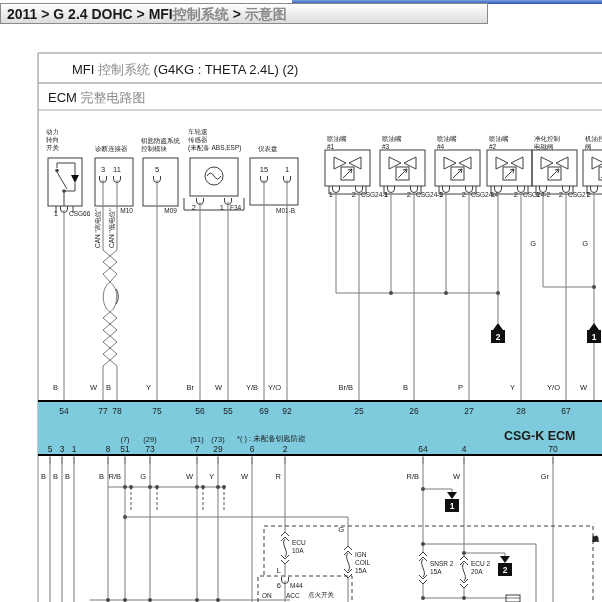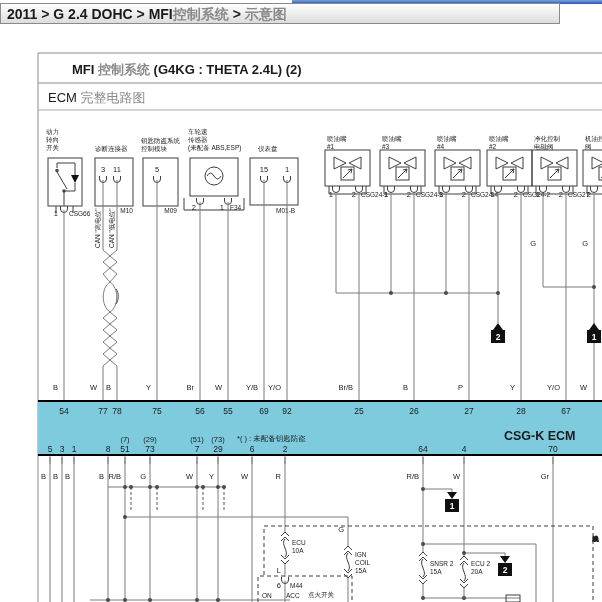--- a/index.html
+++ b/index.html
@@ -1,25 +1,25 @@
 <!DOCTYPE html>
 <html><head>
 <meta charset="utf-8">
 <style>
   html,body{margin:0;padding:0;}
   body{width:602px;height:602px;position:relative;overflow:hidden;background:#fff;
        font-family:"Liberation Sans","DejaVu Sans",sans-serif;}
   .bluestrip{position:absolute;left:292px;top:0;width:310px;height:4px;
        background:linear-gradient(#7aa0e4,#2a55ae);}
-  .crumbbar{position:absolute;left:0;top:3px;width:560px;height:21px;
+  .crumbbar{position:absolute;left:0;top:3px;width:488px;height:21px;
        background:linear-gradient(#ffffff,#dcdcdc);border:1px solid #8a8a8a;
        line-height:21px;font-size:14px;font-weight:bold;padding-left:6px;box-sizing:border-box;
        white-space:nowrap;}
   .c-dark{color:#1a1a1a;} .c-gray{color:#8a8a8a;}
-  .titletext{position:absolute;left:48px;top:61px;font-size:13px;font-weight:bold;white-space:nowrap;padding-left:24px;}
+  .titletext{position:absolute;left:48px;top:61px;font-size:13px;font-weight:normal;white-space:nowrap;padding-left:24px;}
   .headtext{position:absolute;left:48px;top:89px;font-size:13px;font-weight:normal;white-space:nowrap;}
   svg{position:absolute;left:0;top:0;}
   .w{stroke:#7a7a7a;fill:none;stroke-width:1;}
   .k{stroke:#3f3f3f;fill:none;stroke-width:1;}
   .frame{stroke:#8c8c8c;fill:none;stroke-width:1;}
   .frame2{stroke:#a8a8a8;fill:none;stroke-width:1;}
   .dsh{stroke:#3f3f3f;fill:none;stroke-width:1;stroke-dasharray:4,3;}
   .dsh2{stroke:#555;fill:none;stroke-width:1;stroke-dasharray:3,2;}
   .bb{stroke:#000;stroke-width:2.2;}
   text{fill:#1b1b1b;}

